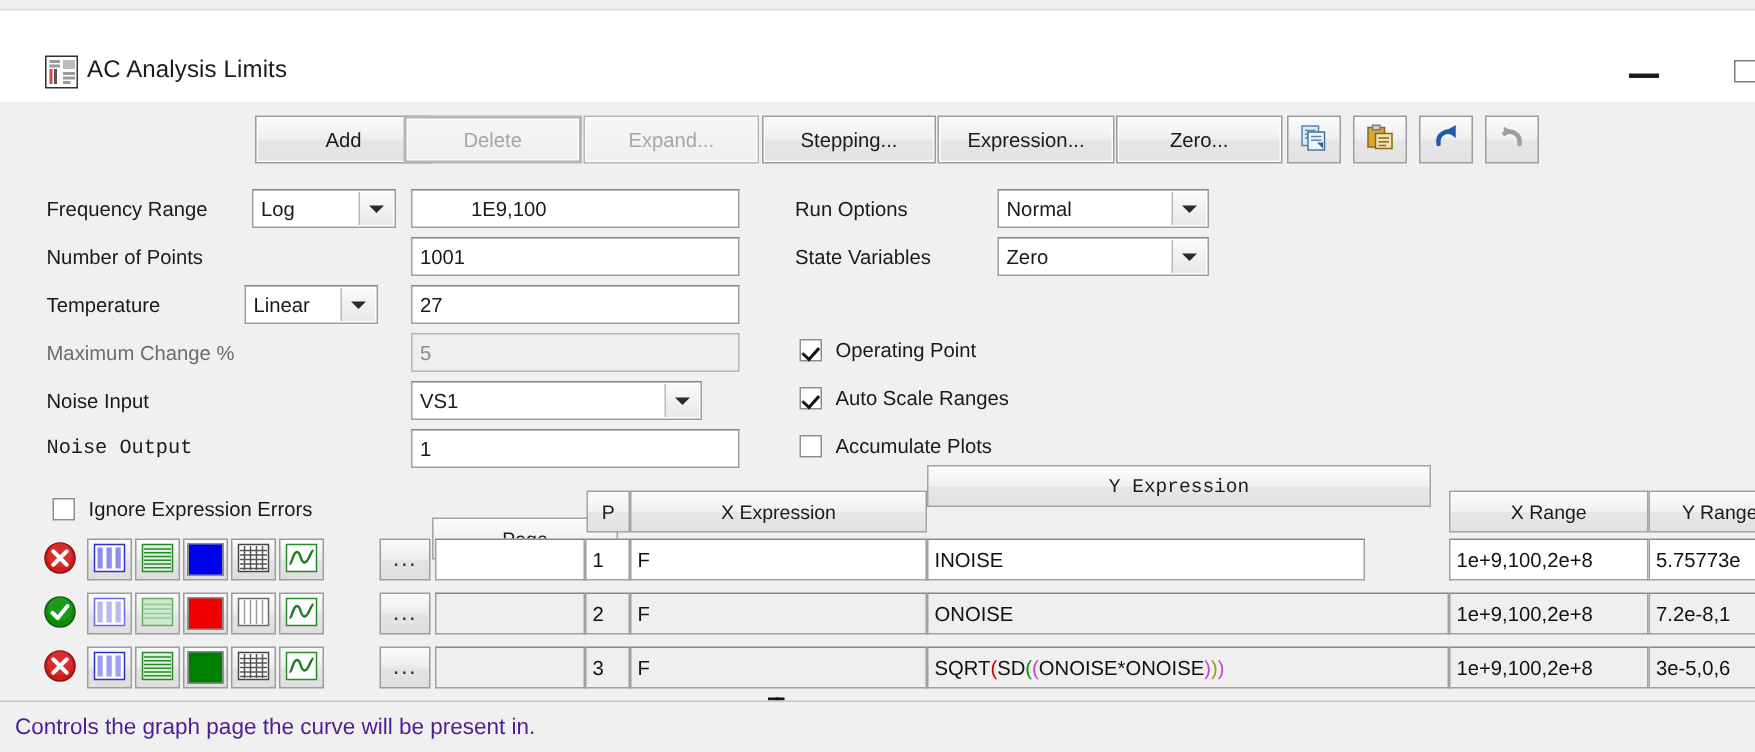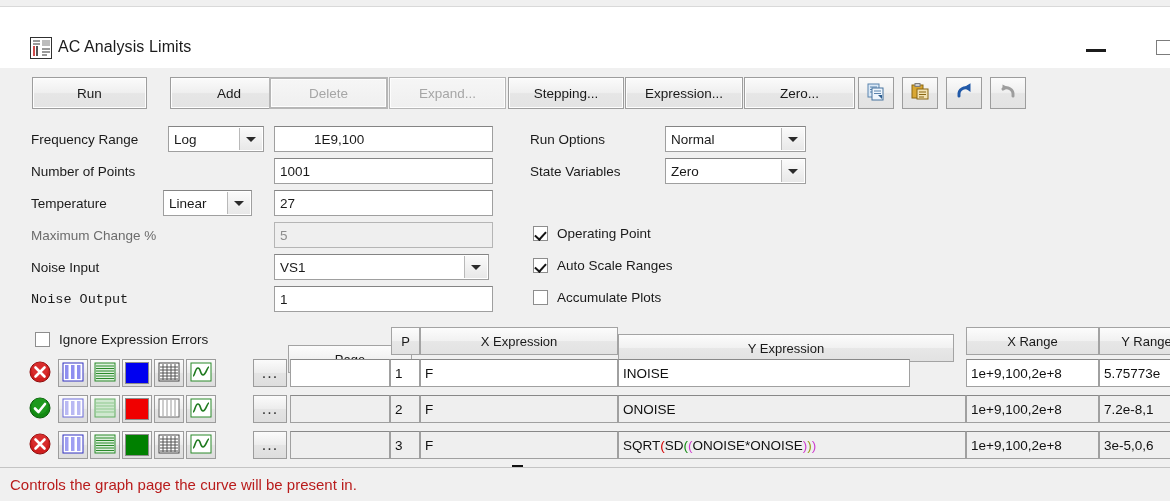--- a/index.html
+++ b/index.html
@@ -134,21 +134,21 @@
     background:linear-gradient(#fbfbfb,#ececec 50%,#e4e4e4 52%,#dedede);
     border:1px solid #9c9c9c;
     display:flex;align-items:center;justify-content:center;cursor:default;
   }
   .swatch{position:absolute;width:24px;height:22px;box-sizing:border-box;border:1px solid #8c8c8c;}
   
   .statusbar{
     position:absolute;left:0;right:0;bottom:0;height:34px;
     background:#f0f0f0;border-top:1px solid #c4c4c4;
     display:flex;align-items:center;
-    font-size:15px;color:#b91c1c;padding-left:10px;box-sizing:border-box;
+    font-size:15px;color:#4c1d95;padding-left:10px;box-sizing:border-box;
   }
   .ibeam{position:absolute;width:11px;height:20px;}
   .ibeam::before,.ibeam::after{content:"";position:absolute;left:0;width:11px;height:2px;background:#111;}
   .ibeam::before{top:0;}
   .ibeam::after{bottom:0;}
   .ibeam span{position:absolute;left:5px;top:0;width:2px;height:20px;background:#111;}
   .sx-red{color:#d40000;}
   .sx-grn{color:#118a11;}
   .sx-mag{color:#cf3fcf;}
   .sx-olv{color:#9a9a17;}
@@ -174,21 +174,20 @@
       <div class="bar"></div>
     </div>
     <div class="win-btn btn-max">
       <div class="sq"></div>
     </div>
   </div>
 
   <div class="panel">
 
     <div class="toolbar">
-      <div class="tbtn" style="left:32px;width:115px;">Run</div>
       <div class="tbtn" style="left:150px;width:118px;margin-left:20px;">Add</div>
       <div class="tbtn disabled focus" style="left:269px;width:119px;">Delete</div>
       <div class="tbtn disabled" style="left:389px;width:117px;">Expand...</div>
       <div class="tbtn" style="left:508px;width:116px;">Stepping...</div>
       <div class="tbtn" style="left:625px;width:118px;">Expression...</div>
       <div class="tbtn" style="left:744px;width:111px;">Zero...</div>
 
       <div class="ibtn" style="left:858px;">
         <span>
           <svg width="20" height="20" viewBox="0 0 20 20">
@@ -247,21 +246,21 @@
     <div class="cb" style="left:163px;top:122px;width:89px;">
       <span>Linear</span>
       <span class="arrow"></span>
     </div>
     <div class="tf" style="left:274px;top:122px;width:219px;">27</div>
 
     <div class="lbl dim" style="left:31px;top:159px;">Maximum Change %</div>
     <div class="tf ro" style="left:274px;top:154px;width:219px;">5</div>
 
     <div class="lbl" style="left:31px;top:191px;">Noise Input</div>
-    <div class="cb" style="left:274px;top:186px;width:215px;">
+    <div class="cb" style="left:274px;top:186px;width:194px;">
       <span>VS1</span>
       <span class="arrow"></span>
     </div>
 
     <div class="lbl" style="left:31px;top:223px;font-family:Liberation Mono, monospace;">Noise Output</div>
     <div class="tf" style="left:274px;top:218px;width:219px;">1</div>
 
     <div class="lbl" style="left:530px;top:63px;">Run Options</div>
     <div class="cb" style="left:665px;top:58px;width:141px;">
       <span>Normal</span>
@@ -288,21 +287,21 @@
     </div>
 
     <div class="chk" style="left:35px;top:264px;">
       <span class="box"></span>
       <span class="txt">Ignore Expression Errors</span>
     </div>
 
     <div class="th" style="left:288px;top:277px;width:124px;">Page</div>
     <div class="th" style="left:391px;top:259px;width:29px;">P</div>
     <div class="th" style="left:420px;top:259px;width:198px;">X Expression</div>
-    <div class="th" style="left:618px;top:266px;width:336px;">Y Expression</div>
+    <div class="th" style="left:618px;top:242px;width:336px;font-family:Liberation Mono, monospace;">Y Expression</div>
     <div class="th" style="left:966px;top:259px;width:133px;">X Range</div>
     <div class="th" style="left:1099px;top:259px;width:95px;">Y Range</div>
 
     <div>
       <div style="position:absolute;left:26px;top:291px;width:28px;height:28px;display:flex;align-items:center;justify-content:center;">
         <span>
           <svg width="22" height="22" viewBox="0 0 22 22">
             <circle cx="11" cy="11" r="10" fill="#cf1d1d" stroke="#8d0c0c"></circle>
             <circle cx="11" cy="9" r="8" fill="#e03a3a" opacity=".55"></circle>
             <path d="M6.5 6.5 L15.5 15.5 M15.5 6.5 L6.5 15.5" stroke="#fff" stroke-width="2.6" stroke-linecap="round"></path>

